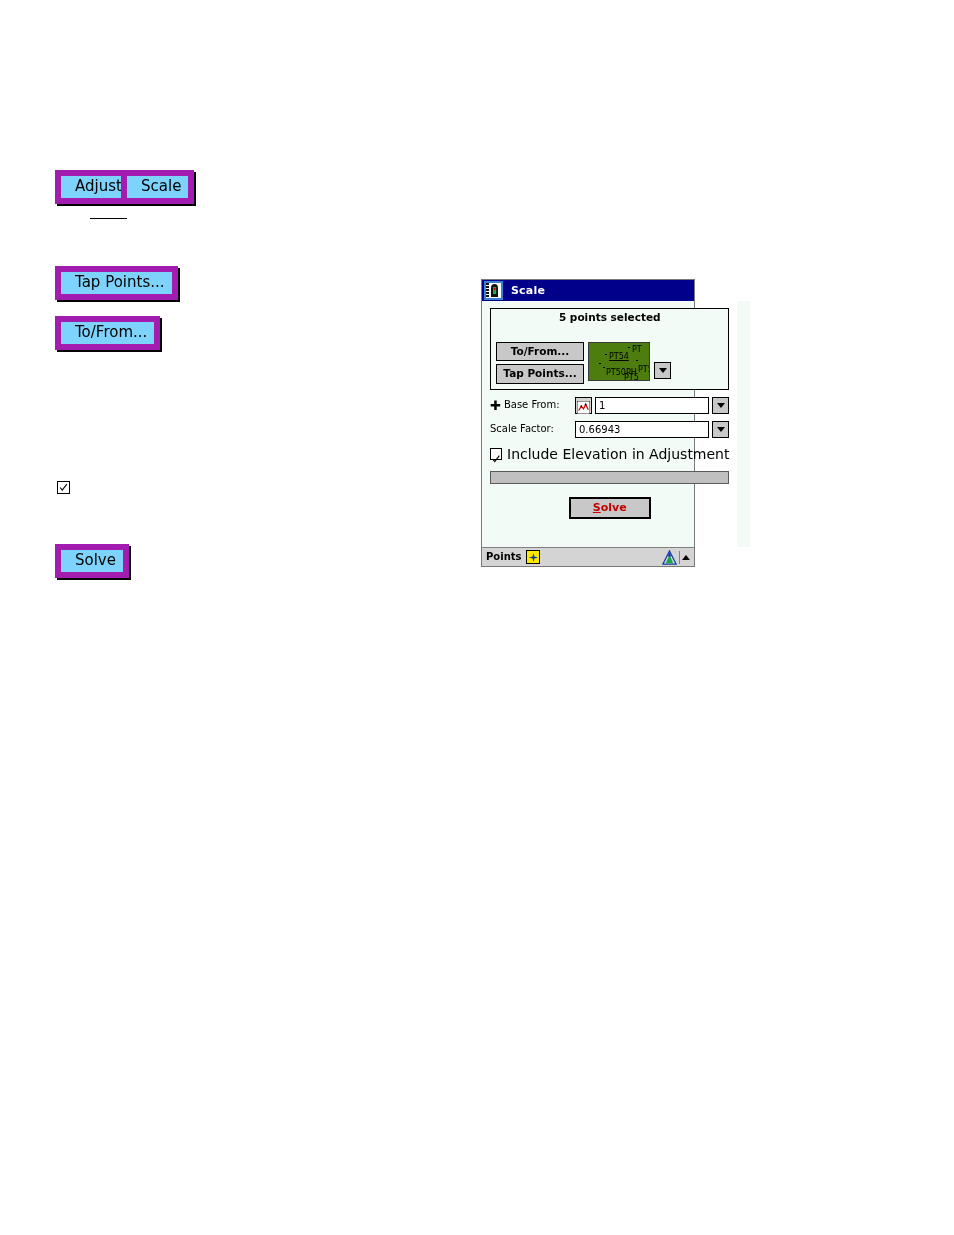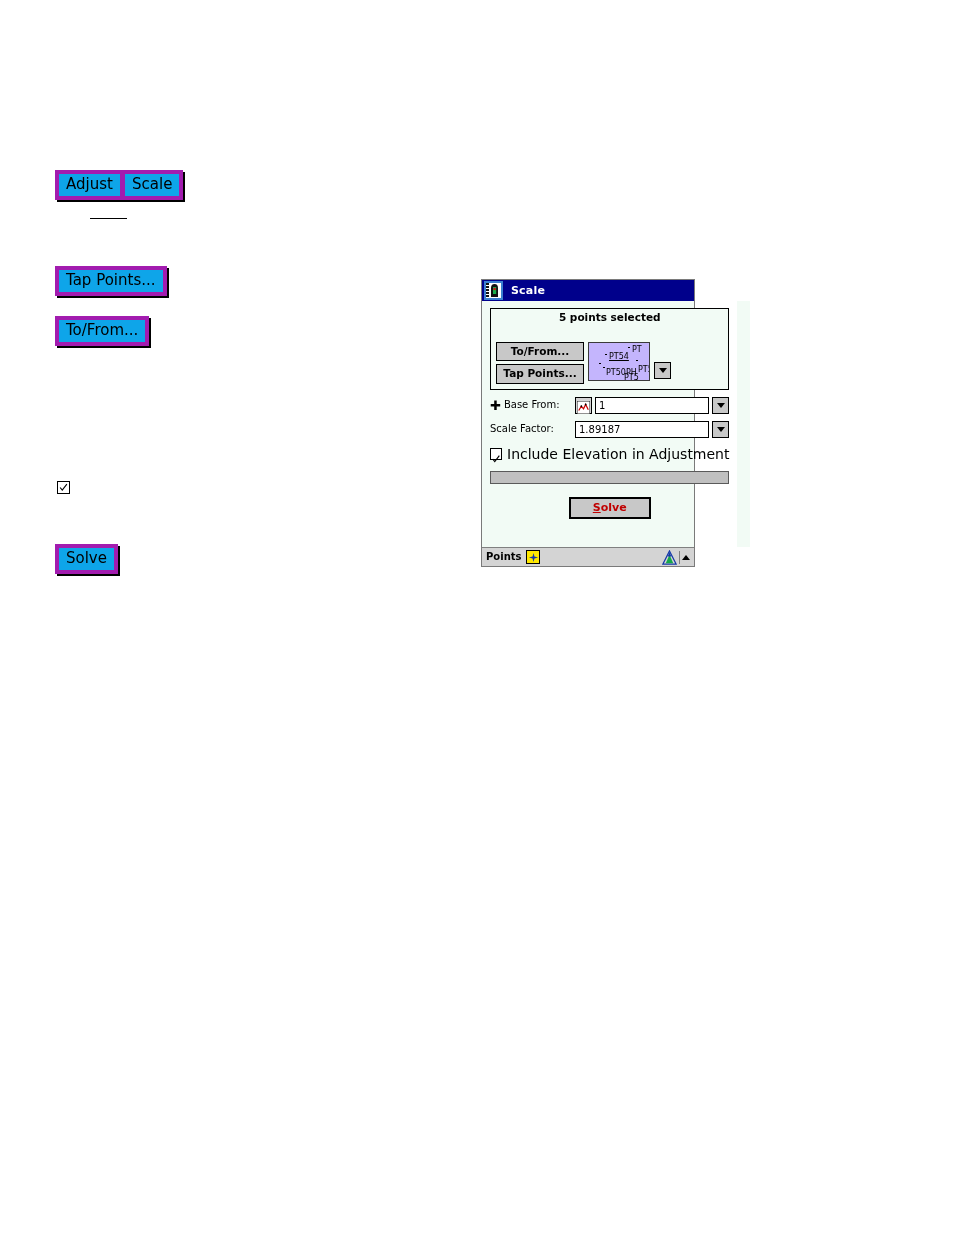--- a/index.html
+++ b/index.html
@@ -14,28 +14,28 @@
     position: relative;
     overflow: hidden;
   }
 
   
   .doc-btn {
     position: absolute;
     display: inline-flex;
     align-items: center;
     justify-content: center;
-    background: #0ea5e9;
-    border: 4px solid #a21caf;
+    background: #7dd3fc;
+    border: 6px solid #a21caf;
     box-shadow: 2px 2px 0 #000000;
     color: #000000;
     font-family: "DejaVu Sans", sans-serif;
     font-size: 15px;
     line-height: 1;
-    padding: 3px 7px 4px 7px;
+    padding: 3px 7px 4px 14px;
     white-space: nowrap;
     box-sizing: border-box;
   }
   .doc-rule {
     position: absolute;
     height: 0;
     border-top: 1.5px solid #000000;
   }
   .doc-check {
     position: absolute;
@@ -149,21 +149,21 @@
     text-align: center;
     box-sizing: border-box;
     white-space: nowrap;
     color: #000000;
     width: 88px;
   }
   .thumb {
     position: relative;
     width: 62px;
     height: 39px;
-    background: #c4b5fd;
+    background: #4d7c0f;
     border: 1px solid #3a3a3a;
     overflow: hidden;
     flex: none;
     box-sizing: border-box;
     text-align: center;
   }
   .thumb .pt-label {
     position: absolute;
     font-size: 8px;
     line-height: 1;
@@ -466,21 +466,21 @@
         <div class="textfield">1</div>
         <div class="combo-btn">
           <span class="arrow"></span>
         </div>
       </div>
 
       <div class="field-row">
         <div class="row-label-cell">
           <span class="field-label">Scale Factor:</span>
         </div>
-        <div class="textfield">1.89187</div>
+        <div class="textfield">0.66943</div>
         <div class="combo-btn">
           <span class="arrow"></span>
         </div>
       </div>
 
       <div class="cb-row">
         <span class="cb-box">
           <svg viewBox="0 0 12 12" width="10" height="10">
             <path d="M2 6 L4.5 9 L10 2" stroke="#000" stroke-width="1.4" fill="none"></path>
           </svg>

